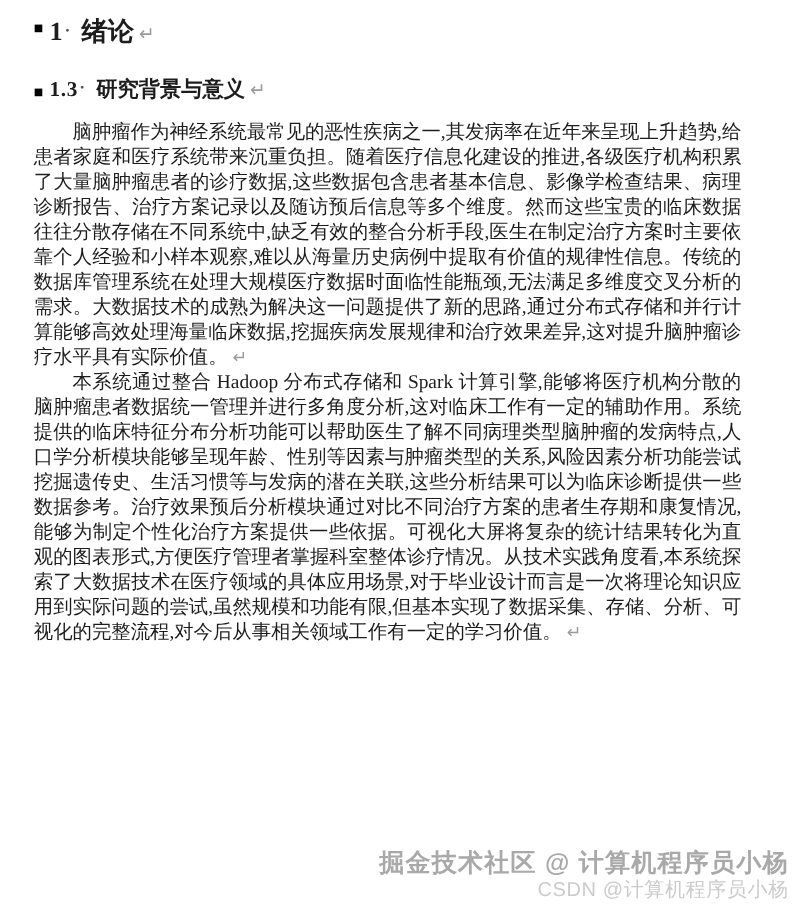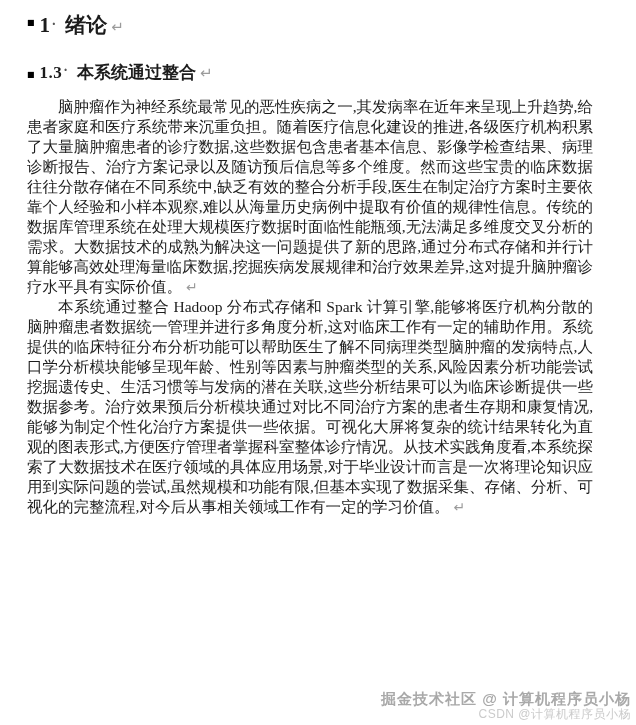--- a/index.html
+++ b/index.html
@@ -70,45 +70,45 @@
   .watermark {
     position: absolute;
     right: 5px;
     bottom: 3px;
     text-align: right;
     font-family: "Liberation Sans", "DejaVu Sans", sans-serif;
     pointer-events: none;
     line-height: 1.15;
   }
   .wm1 {
-    font-size: 15px;
+    font-size: 20px;
     font-weight: bold;
     color: #a9a9a9;
     text-shadow: 1.5px 1.5px 0 #ffffff;
     letter-spacing: 1px;
   }
   .wm2 {
     margin-top: 1px;
-    font-size: 12px;
+    font-size: 16px;
     color: #cbcbcb;
     text-shadow: 1px 1px 0 #ffffff;
     letter-spacing: 0.5px;
   }
 </style>
 </head>
 <body>
 
 <div class="page">
 
   <div class="h1">
     <span class="sq sq-h1">■</span><span class="num">1</span><span class="spmark">·</span><span>绪论</span><span class="pmark">↵</span>
   </div>
 
   <div class="h2">
-    <span class="sq sq-h2">■</span><span class="num">1.3</span><span class="spmark">·</span><span>本系统通过整合</span><span class="pmark">↵</span>
+    <span class="sq sq-h2">■</span><span class="num">1.3</span><span class="spmark">·</span><span>研究背景与意义</span><span class="pmark">↵</span>
   </div>
 
   <p class="body-par first"><span>脑肿瘤作为神经系统最常见的恶性疾病之一,其发病率在近年来呈现上升趋势,给患者家庭和医疗系统带来沉重负担。随着医疗信息化建设的推进,各级医疗机构积累了大量脑肿瘤患者的诊疗数据,这些数据包含患者基本信息、影像学检查结果、病理诊断报告、治疗方案记录以及随访预后信息等多个维度。然而这些宝贵的临床数据往往分散存储在不同系统中,缺乏有效的整合分析手段,医生在制定治疗方案时主要依靠个人经验和小样本观察,难以从海量历史病例中提取有价值的规律性信息。传统的数据库管理系统在处理大规模医疗数据时面临性能瓶颈,无法满足多维度交叉分析的需求。大数据技术的成熟为解决这一问题提供了新的思路,通过分布式存储和并行计算能够高效处理海量临床数据,挖掘疾病发展规律和治疗效果差异,这对提升脑肿瘤诊疗水平具有实际价值。</span><span class="pmark">↵</span></p>
 
   <p class="body-par"><span>本系统通过整合 Hadoop 分布式存储和 Spark 计算引擎,能够将医疗机构分散的脑肿瘤患者数据统一管理并进行多角度分析,这对临床工作有一定的辅助作用。系统提供的临床特征分布分析功能可以帮助医生了解不同病理类型脑肿瘤的发病特点,人口学分析模块能够呈现年龄、性别等因素与肿瘤类型的关系,风险因素分析功能尝试挖掘遗传史、生活习惯等与发病的潜在关联,这些分析结果可以为临床诊断提供一些数据参考。治疗效果预后分析模块通过对比不同治疗方案的患者生存期和康复情况,能够为制定个性化治疗方案提供一些依据。可视化大屏将复杂的统计结果转化为直观的图表形式,方便医疗管理者掌握科室整体诊疗情况。从技术实践角度看,本系统探索了大数据技术在医疗领域的具体应用场景,对于毕业设计而言是一次将理论知识应用到实际问题的尝试,虽然规模和功能有限,但基本实现了数据采集、存储、分析、可视化的完整流程,对今后从事相关领域工作有一定的学习价值。</span><span class="pmark">↵</span></p>
 
 </div>
 
 <div class="watermark">
   <div class="wm1">掘金技术社区 @ 计算机程序员小杨</div>

